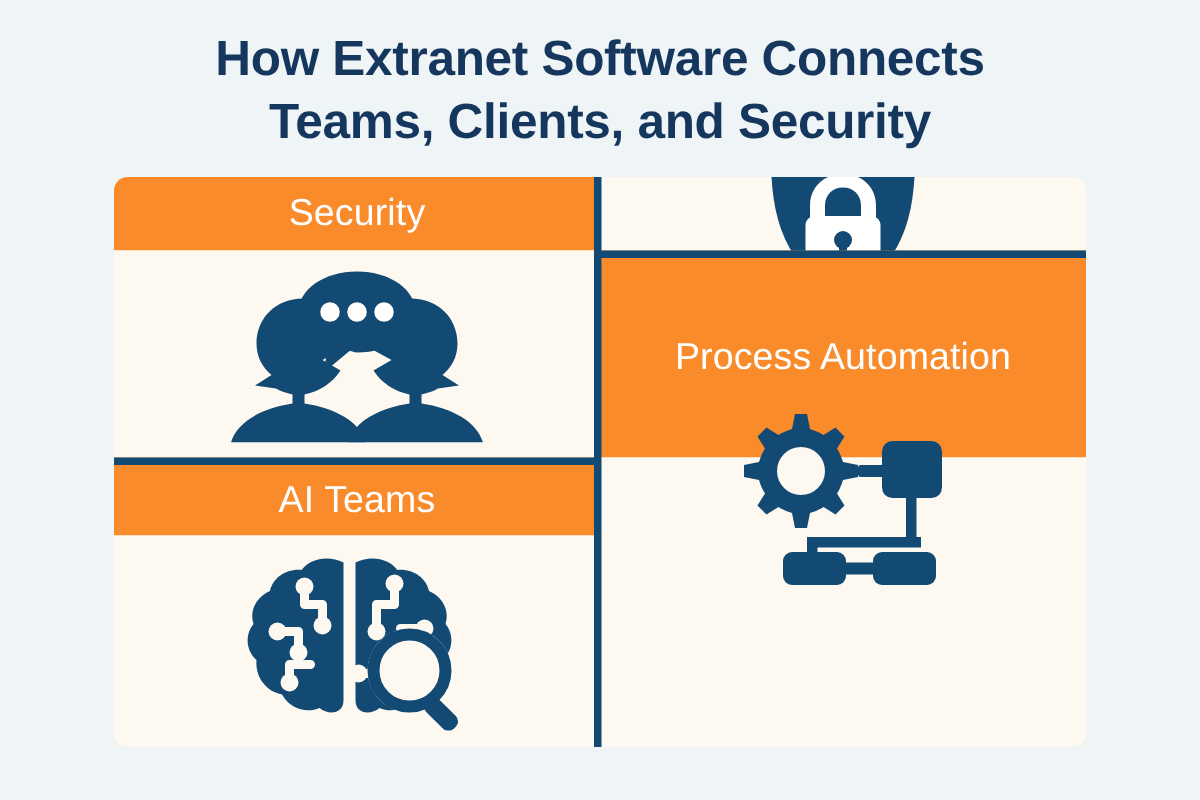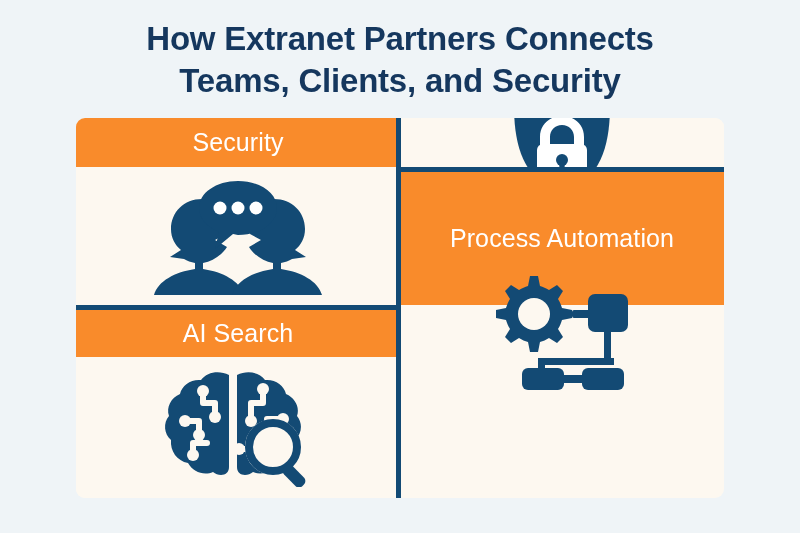--- a/index.html
+++ b/index.html
@@ -80,21 +80,21 @@
     justify-content: center;
   }
   svg { display: block; }
 </style>
 </head>
 <body>
 
 <div class="page">
 
   <div class="title">
-    <span class="line">How Extranet Partners Connects</span>
+    <span class="line">How Extranet Software Connects</span>
     <span class="line">Teams, Clients, and Security</span>
   </div>
 
   <div class="matrix">
 
     <div class="hdr">Security</div>
 
     <div class="cell-body">
       <span class="icon-wrap">
         <svg width="106" height="114" viewBox="0 0 106 114" aria-hidden="true">
@@ -114,21 +114,21 @@
           <path d="M134 22 C152 22 165 35 165 52 C165 61 161 68 155 73 L166 80 L152 82 C149 84 145 85 141 86 L141 92 C161 95 178 104 182 118 L92 118 C96 104 113 95 133 92 L133 86 C123 84 114 78 109 70 L121 63 L110 57 C111 37 121 22 134 22 Z" fill="#134a74"></path>
           <path d="M98 4 C76 4 59 16 59 31 C59 41 67 50 79 55 L75 72 L93 57 C95 57 96 58 98 58 C120 58 137 46 137 31 C137 16 120 4 98 4 Z" fill="#134a74"></path>
           <circle cx="80" cy="31" r="6.5" fill="#ffffff"></circle>
           <circle cx="98" cy="31" r="6.5" fill="#ffffff"></circle>
           <circle cx="116" cy="31" r="6.5" fill="#ffffff"></circle>
         </svg>
       </span>
     </div>
 
     <div class="hdr row2">Process Automation</div>
-    <div class="hdr row2">AI Search</div>
+    <div class="hdr row2">AI Teams</div>
 
     <div class="cell-body">
       <span class="icon-wrap">
         <svg width="140" height="118" viewBox="0 0 140 118" aria-hidden="true">
           <g fill="#134a74">
             <path d="M38 4 L46 4 L48 14 C51 15 54 16 57 18 L65 13 L71 19 L66 27 C68 30 69 33 70 36 L80 38 L80 46 L70 48 C69 51 68 54 66 57 L71 65 L65 71 L57 66 C54 68 51 69 48 70 L46 80 L38 80 L36 70 C33 69 30 68 27 66 L19 71 L13 65 L18 57 C16 54 15 51 14 48 L4 46 L4 38 L14 36 C15 33 16 30 18 27 L13 19 L19 13 L27 18 C30 16 33 15 36 14 Z"></path>
             <circle cx="42" cy="42" r="16" fill="#fdf8f0"></circle>
             <rect x="80" y="38" width="24" height="8" rx="2"></rect>
             <rect x="96" y="22" width="40" height="38" rx="7"></rect>
             <rect x="112" y="58" width="7" height="32"></rect>

